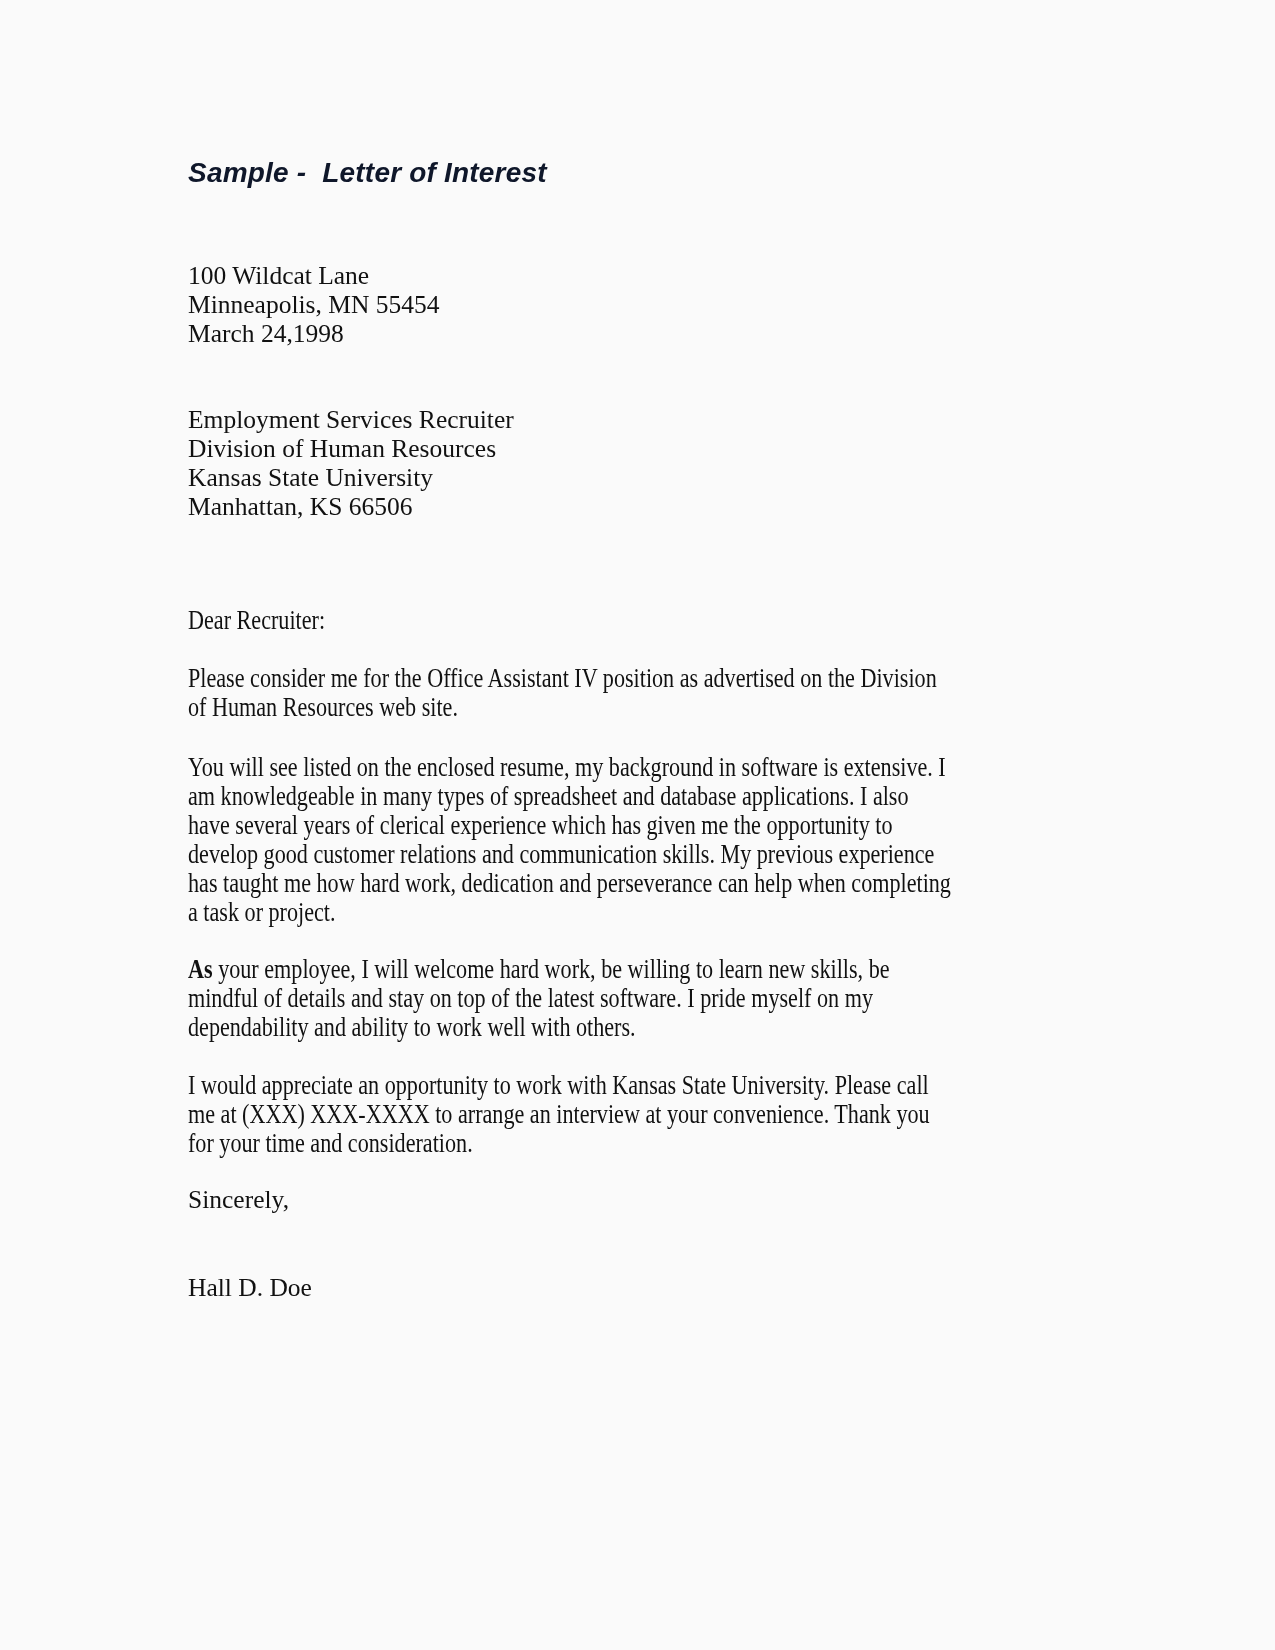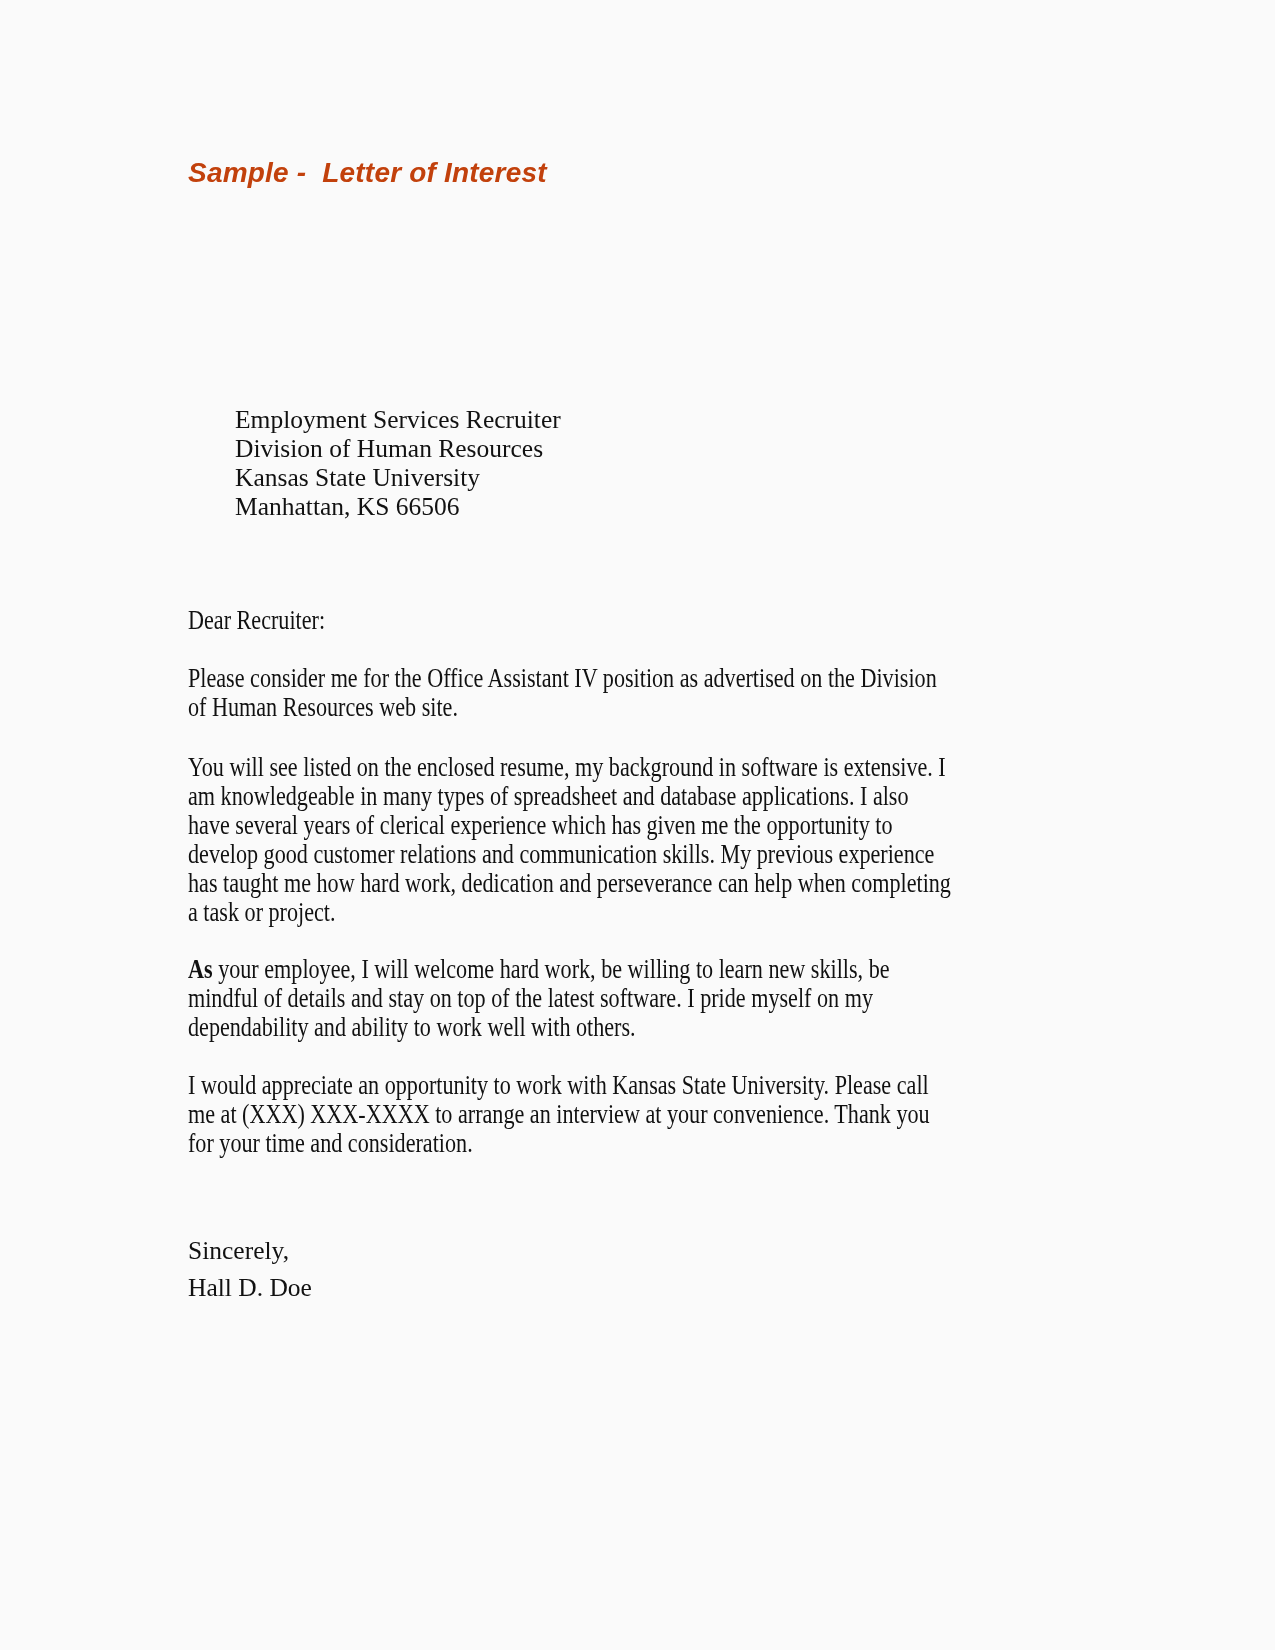--- a/index.html
+++ b/index.html
@@ -24,21 +24,21 @@
     .title {
       position: absolute;
       left: 188px;
       top: 156px;
       font-family: "Liberation Sans", "DejaVu Sans", sans-serif;
       font-style: italic;
       font-weight: bold;
       font-size: 28px;
       line-height: 34px;
       white-space: pre;
-      color: #c2410c;
+      color: #0f172a;
       letter-spacing: 0.2px;
     }
     .block {
       position: absolute;
       left: 188px;
       font-size: 25.5px;
       line-height: 29px;
       white-space: nowrap;
     }
     .block .line {
@@ -54,36 +54,41 @@
       transform-origin: 0 0;
       transform: scaleX(0.82);
     }
     .cond .line {
       display: block;
       height: 29px;
     }
     .bold-lead { font-weight: bold; }
 
     #sender    { top: 261px; }
-    #recipient { top: 405px; margin-left: 47px; }
+    #recipient { top: 405px; }
     #salutation{ top: 606px; }
     #p1        { top: 664px; }
     #p2        { top: 753px; }
     #p3        { top: 955px; }
     #p4        { top: 1071px; }
-    #closing   { top: 1236px; font-family: Liberation Serif, serif; }
+    #closing   { top: 1185px; font-family: Liberation Serif, serif; }
     #signature { top: 1273px; }
   </style>
 </head>
 <body>
 
 <div class="page">
 
   <div class="title">Sample -  Letter of Interest</div>
 
+  <div class="block" id="sender">
+    <span class="line">100 Wildcat Lane</span>
+    <span class="line">Minneapolis, MN 55454</span>
+    <span class="line">March 24,1998</span>
+  </div>
 
   <div class="block" id="recipient">
     <span class="line">Employment Services Recruiter</span>
     <span class="line">Division of Human Resources</span>
     <span class="line">Kansas State University</span>
     <span class="line">Manhattan, KS 66506</span>
   </div>
 
   <div class="cond" id="salutation">
     <span class="line">Dear Recruiter:</span>

